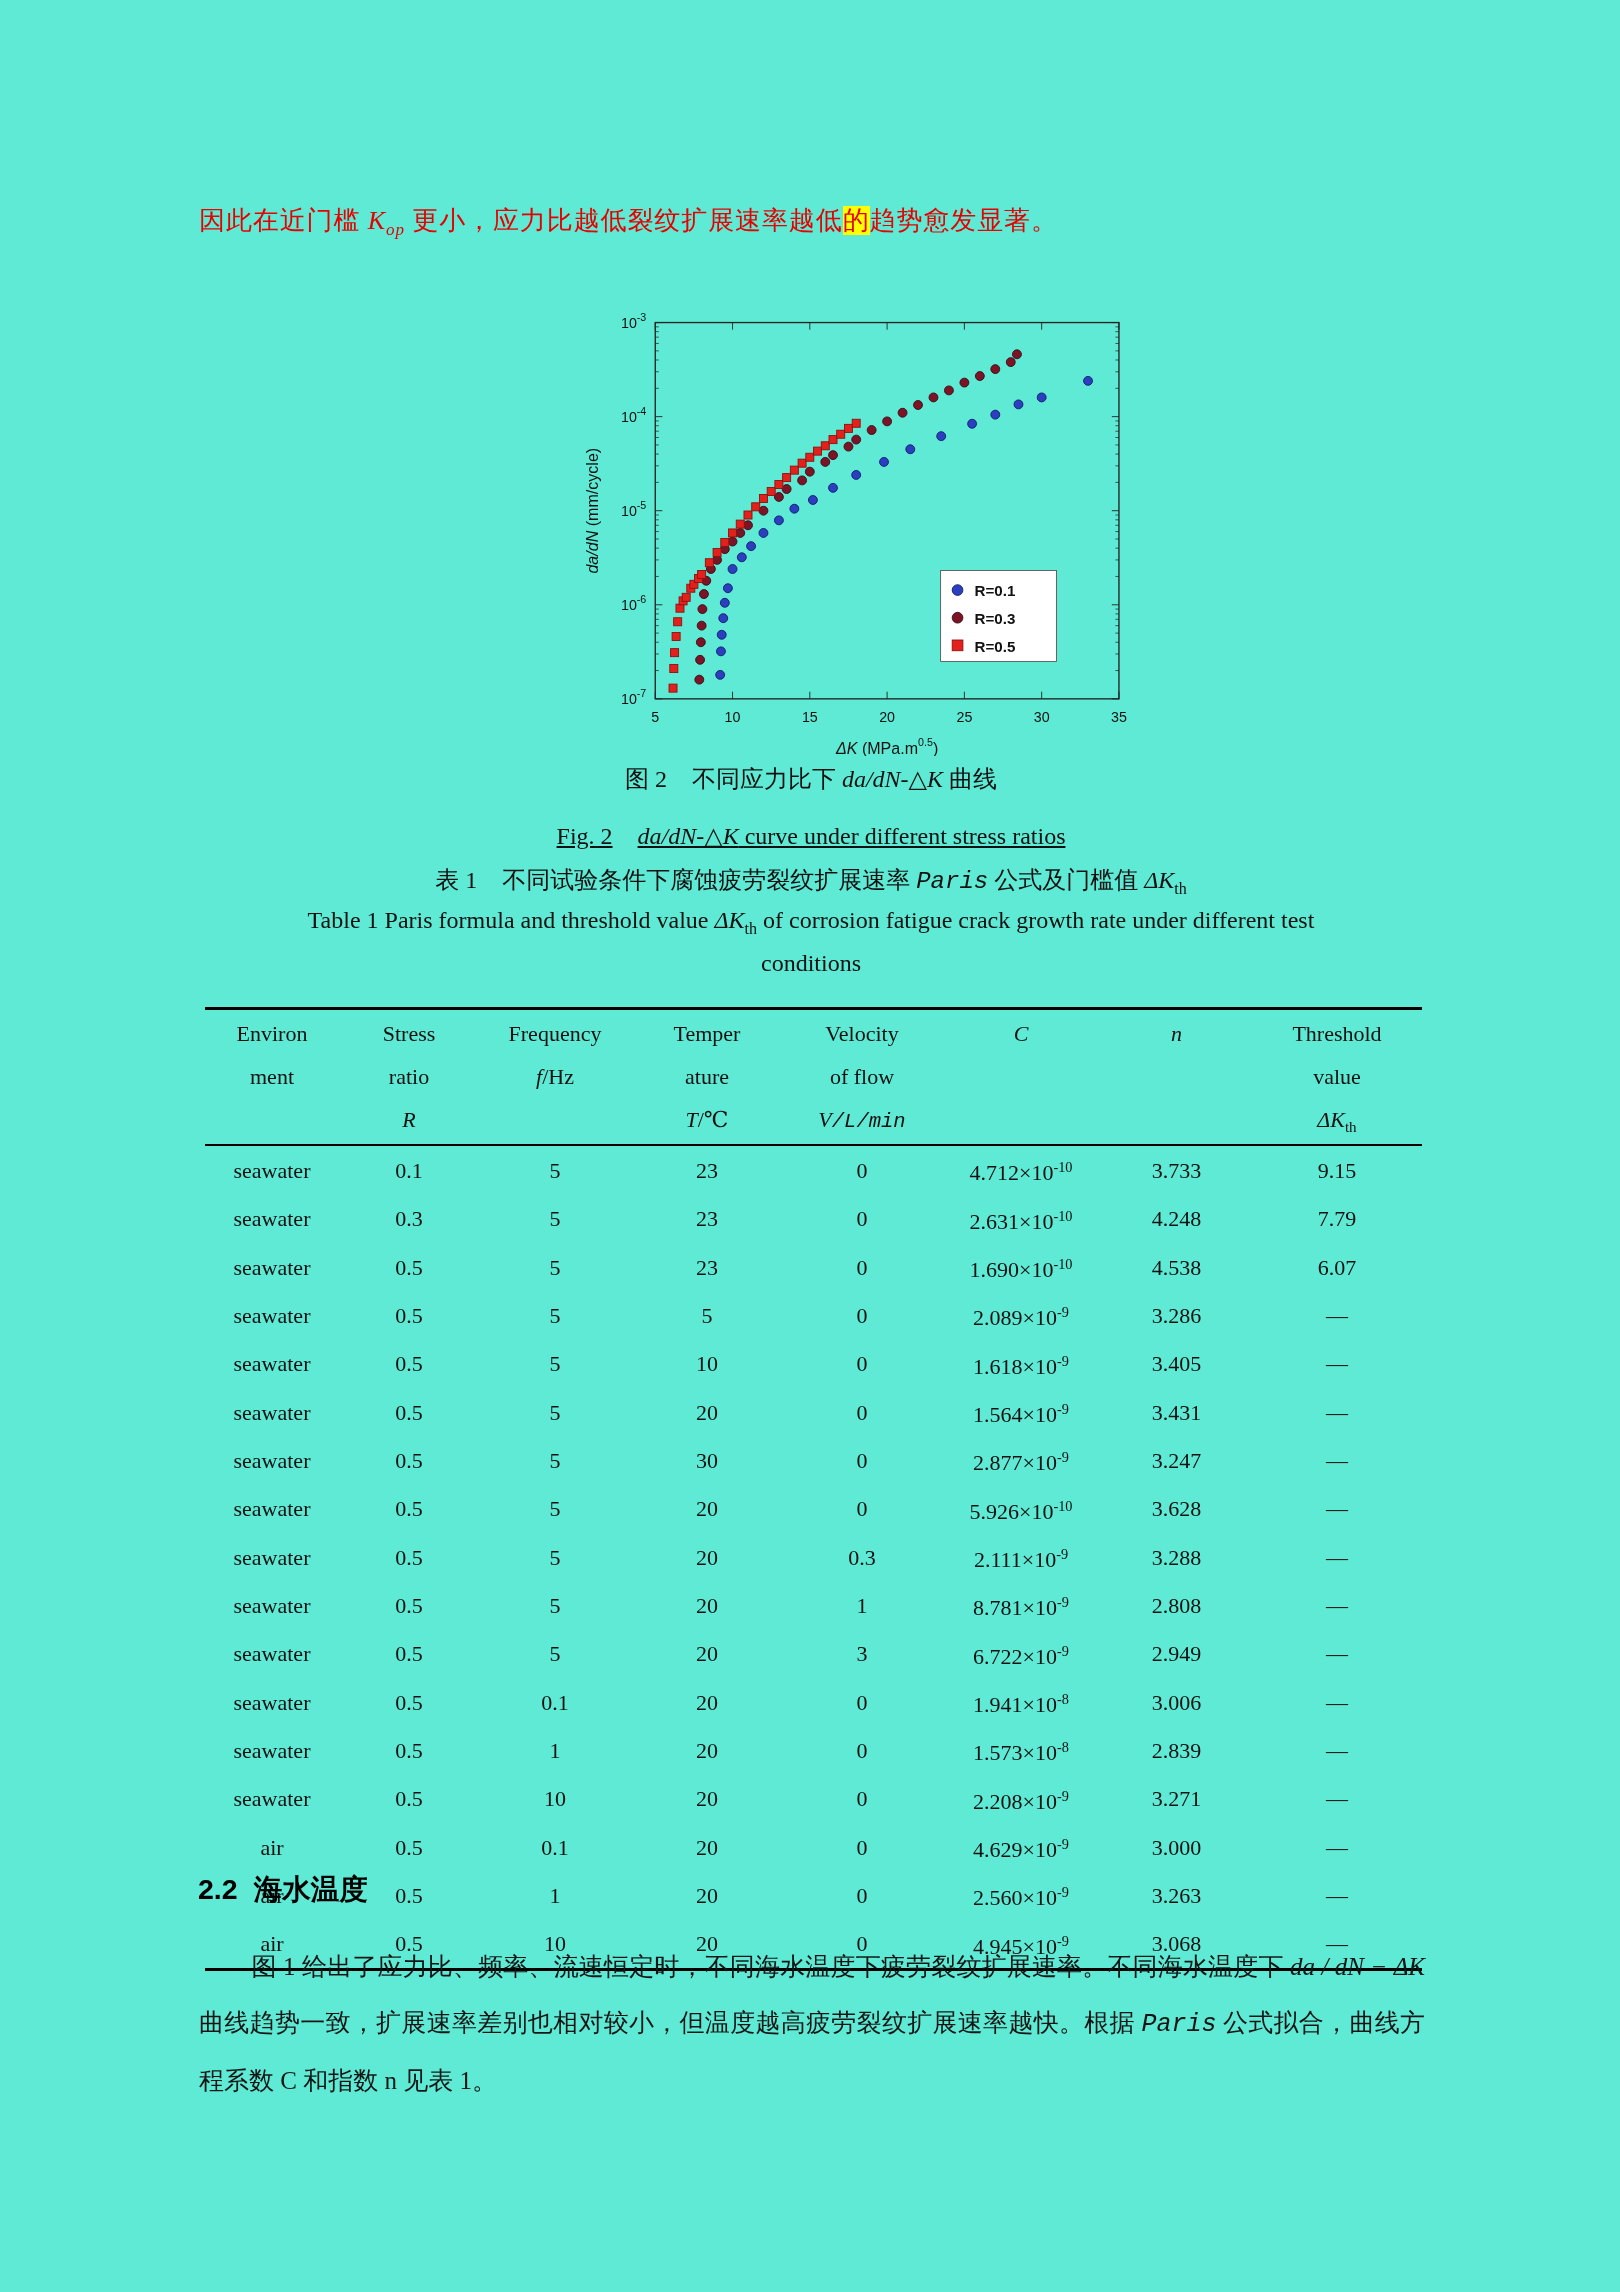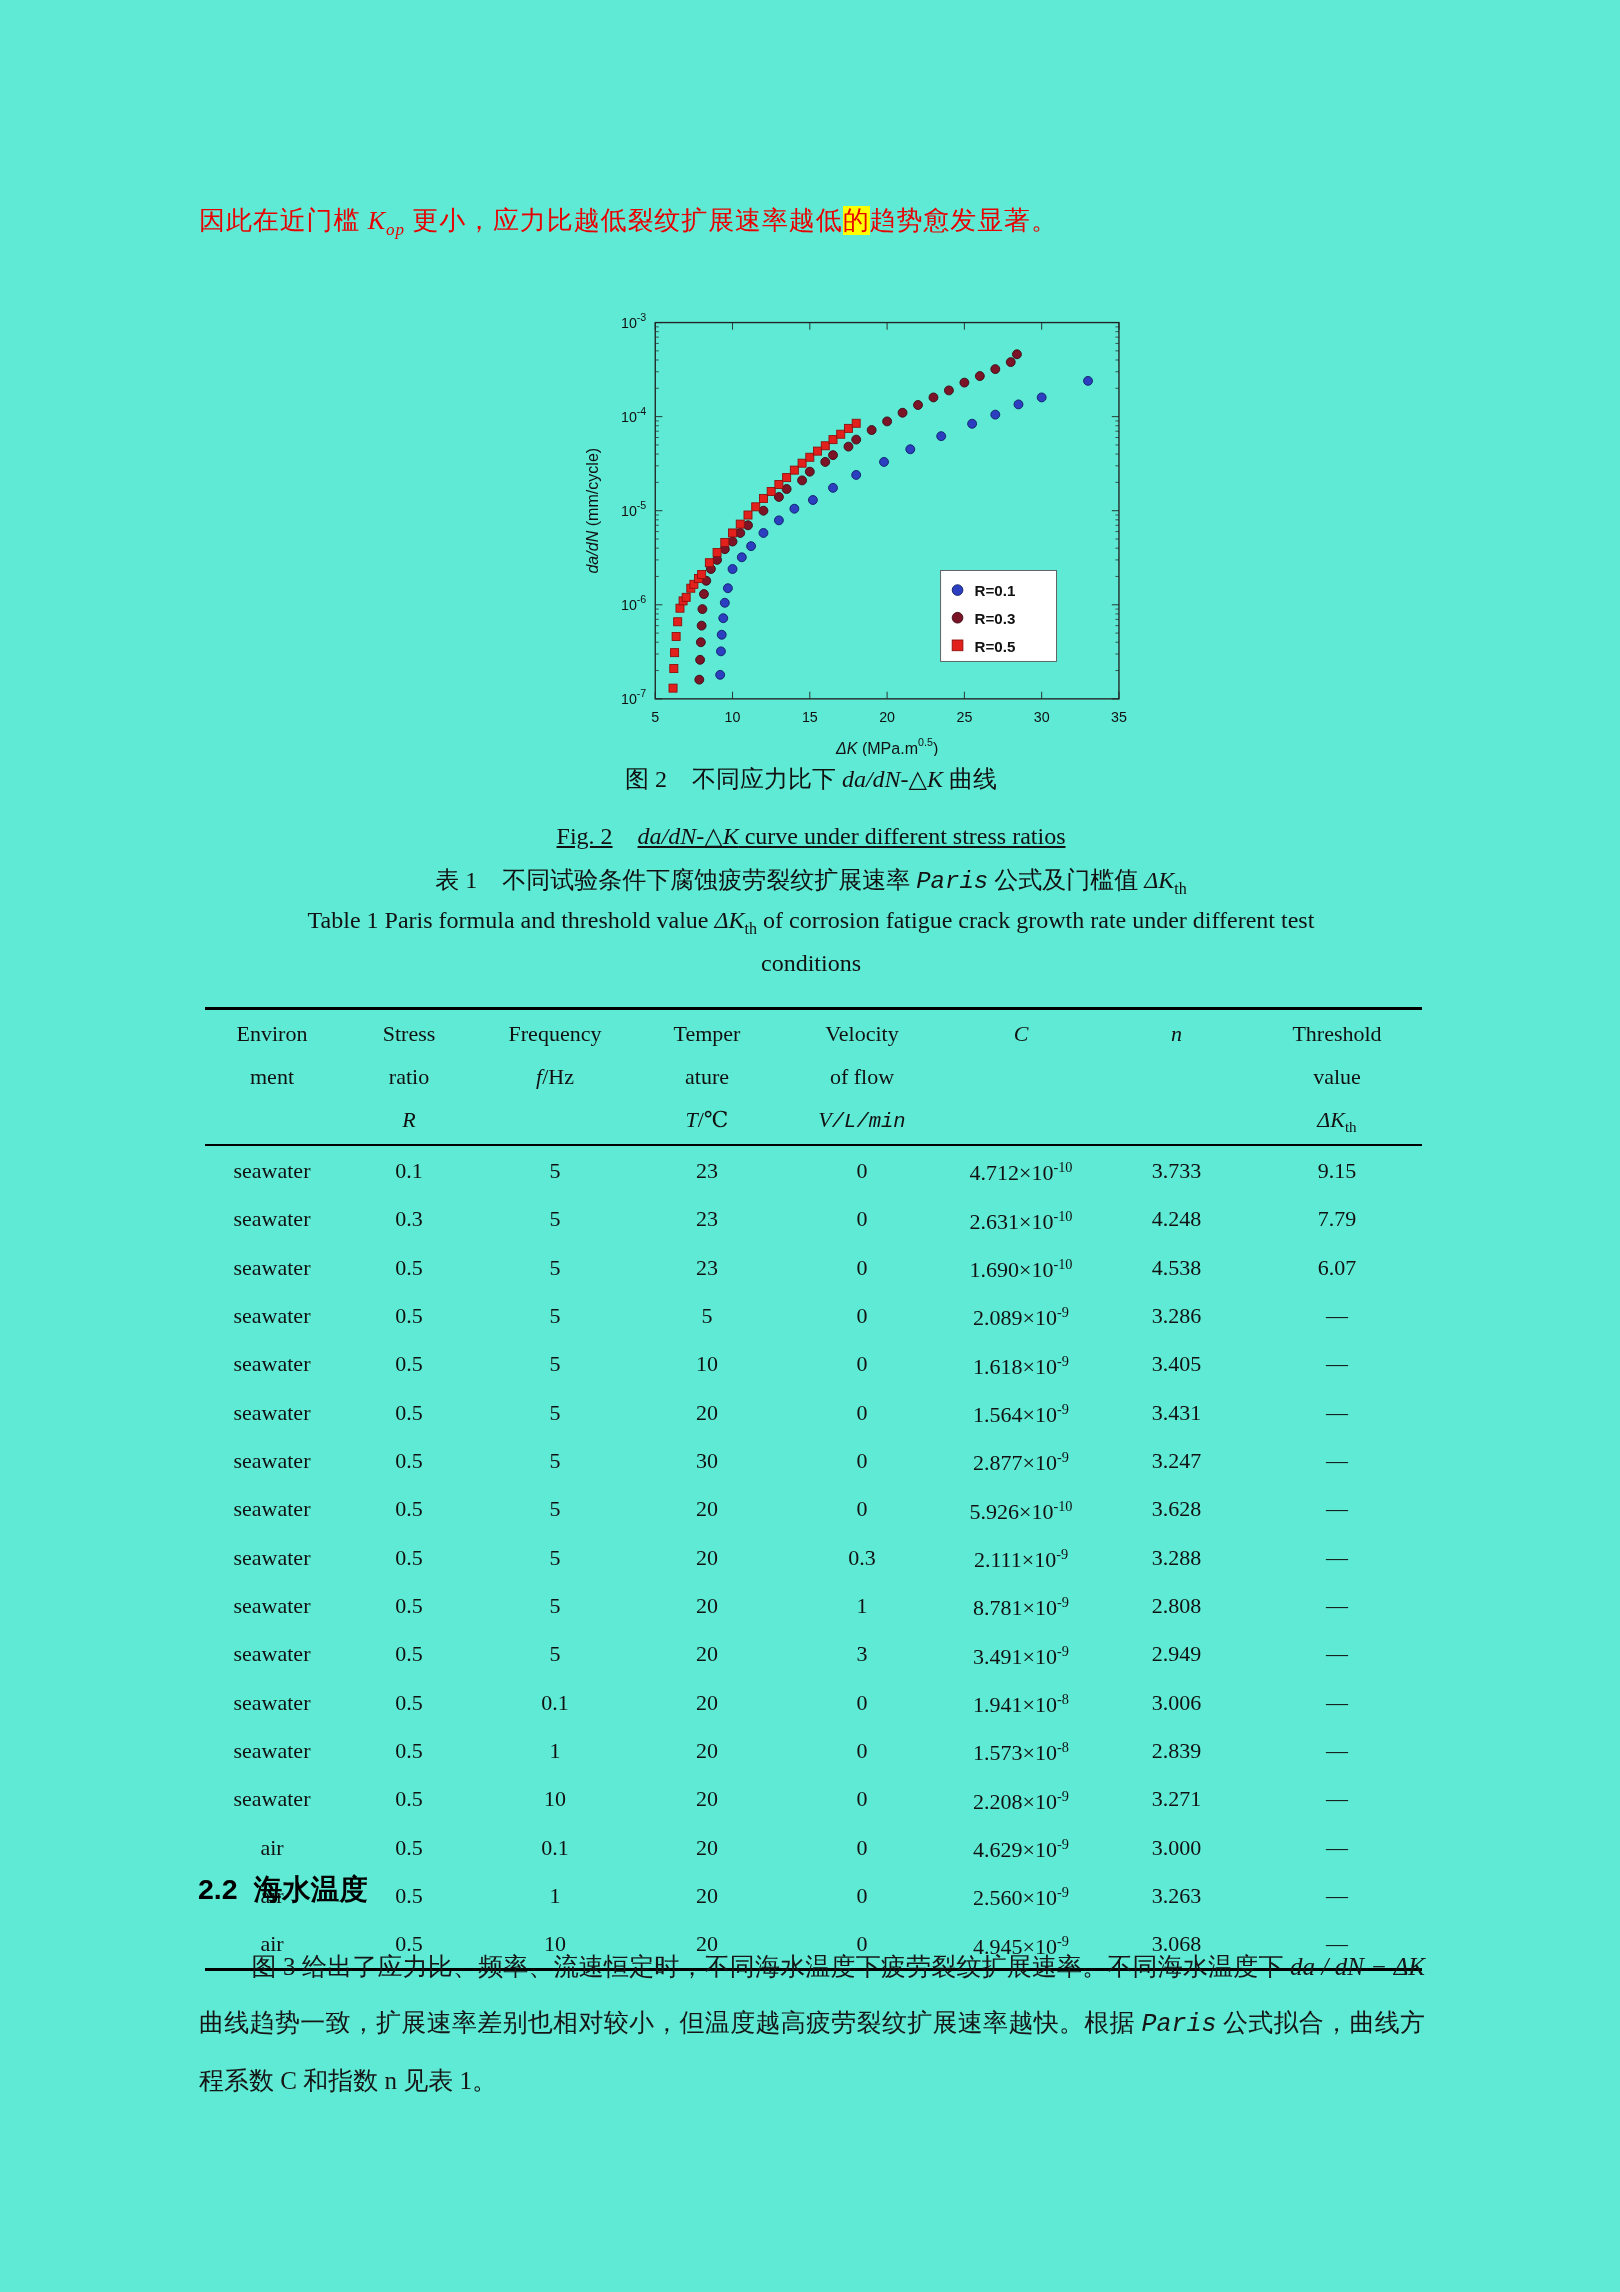--- a/index.html
+++ b/index.html
@@ -493,21 +493,21 @@
             <td><span>8.781×10</span><sup>-9</sup></td>
             <td>2.808</td>
             <td>—</td>
           </tr>
           <tr>
             <td>seawater</td>
             <td>0.5</td>
             <td>5</td>
             <td>20</td>
             <td>3</td>
-            <td><span>3.491×10</span><sup>-9</sup></td>
+            <td><span>6.722×10</span><sup>-9</sup></td>
             <td>2.949</td>
             <td>—</td>
           </tr>
           <tr>
             <td>seawater</td>
             <td>0.5</td>
             <td>0.1</td>
             <td>20</td>
             <td>0</td>
             <td><span>1.941×10</span><sup>-8</sup></td>
@@ -566,17 +566,17 @@
           </tr>
         </tbody>
     </table>
   </div>
 
   <div class="section-heading">
     <span class="num">2.2</span><span>海水温度</span>
   </div>
 
   <div class="body-par">
-    <span>图 3 给出了应力比、频率、流速恒定时，不同海水温度下疲劳裂纹扩展速率。不同海水温度下 </span><span class="math">da / dN − ΔK</span><span> 曲线趋势一致，扩展速率差别也相对较小，但温度越高疲劳裂纹扩展速率越快。根据 </span><span class="mono">Paris</span><span> 公式拟合，曲线方程系数 C 和指数 n 见表 1。</span>
+    <span>图 1 给出了应力比、频率、流速恒定时，不同海水温度下疲劳裂纹扩展速率。不同海水温度下 </span><span class="math">da / dN − ΔK</span><span> 曲线趋势一致，扩展速率差别也相对较小，但温度越高疲劳裂纹扩展速率越快。根据 </span><span class="mono">Paris</span><span> 公式拟合，曲线方程系数 C 和指数 n 见表 1。</span>
   </div>
 
 </div>
 
 
 </body></html>

